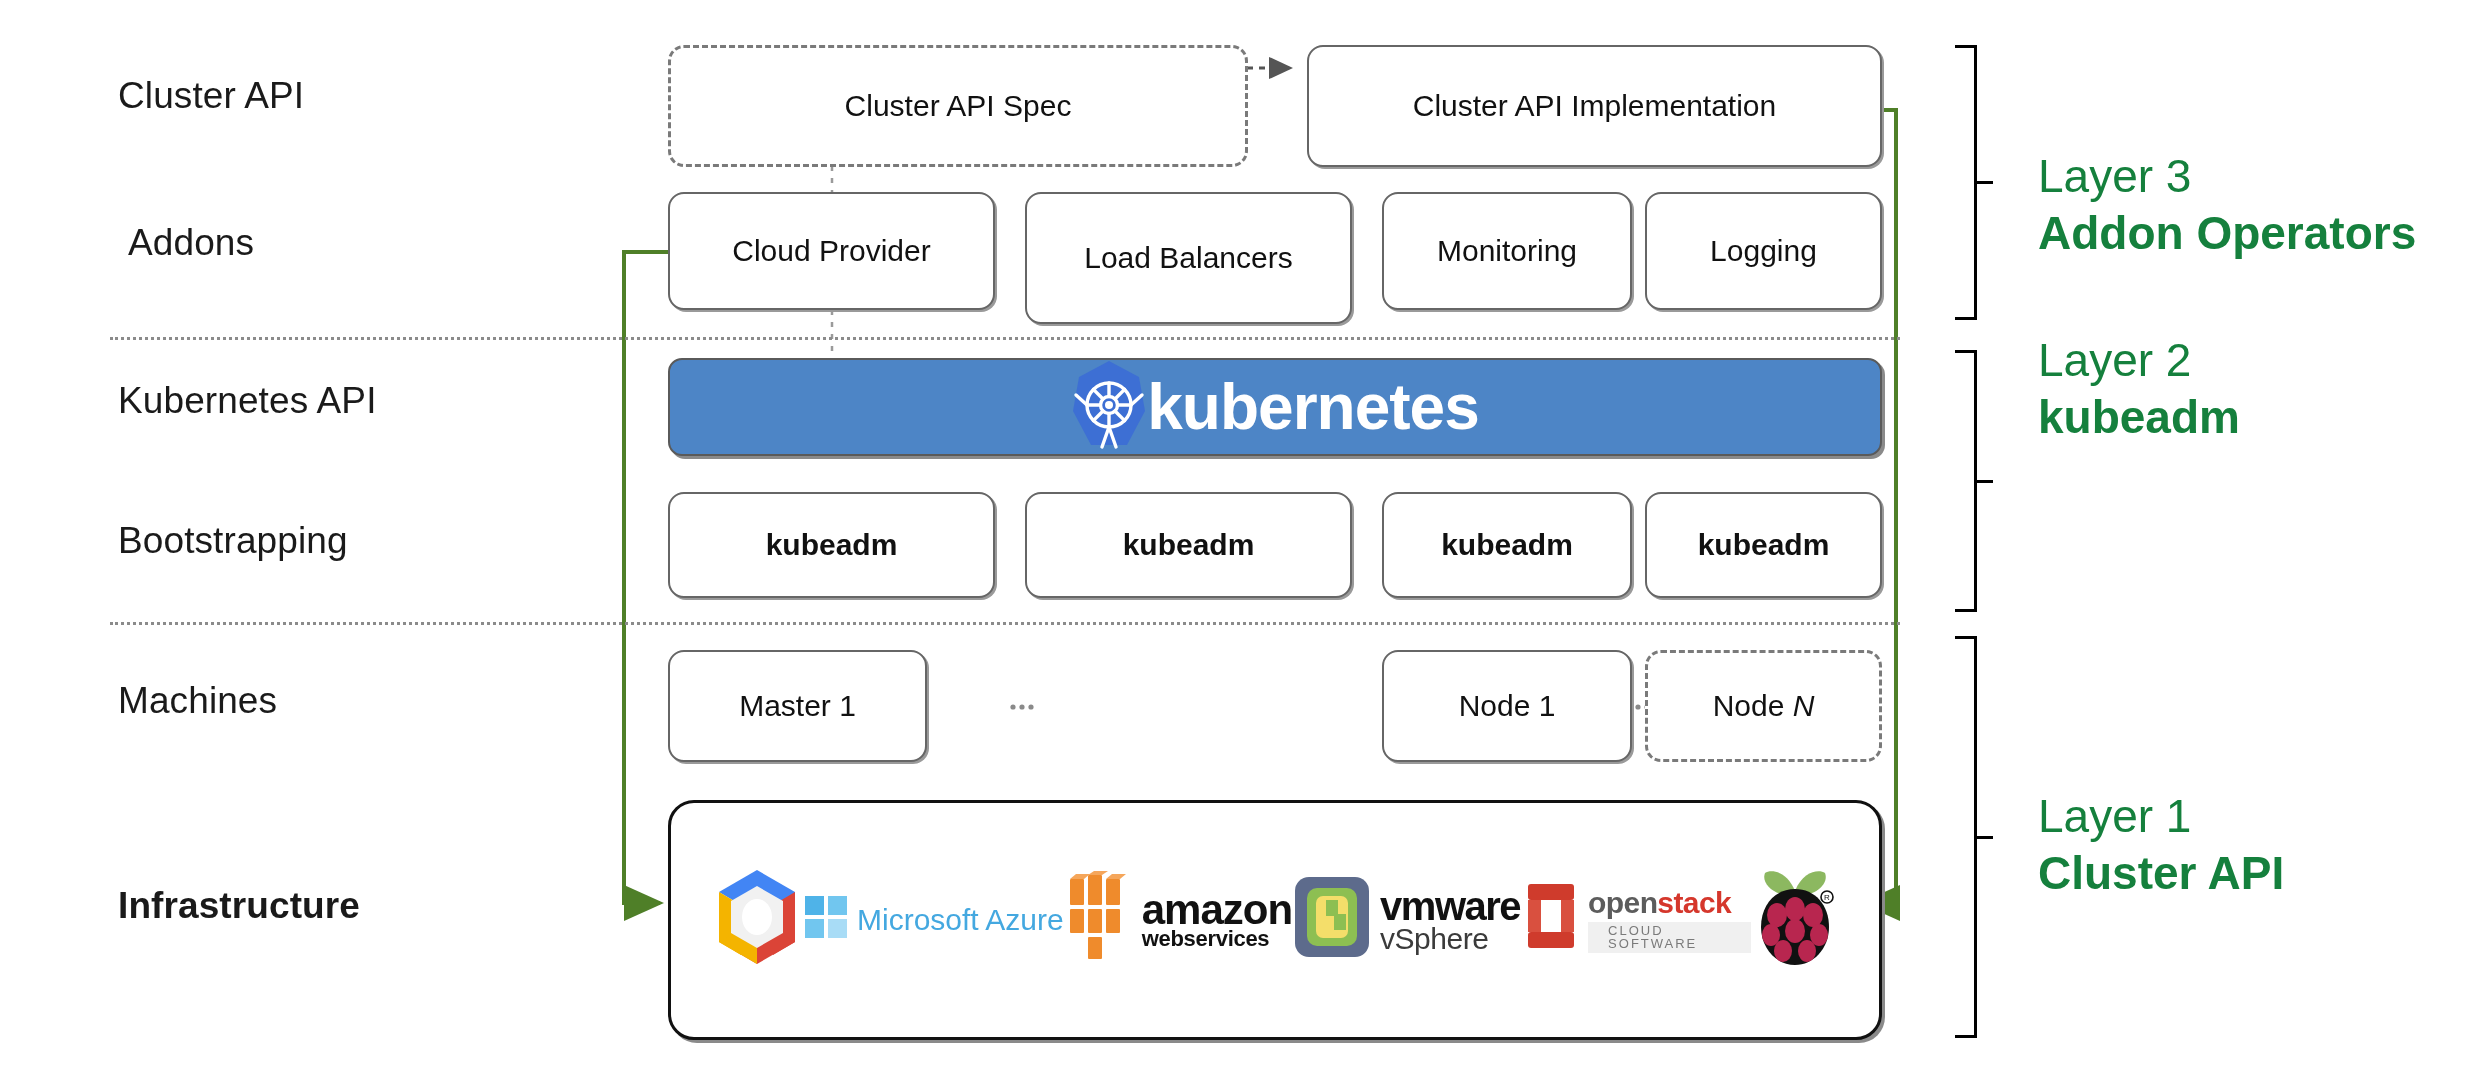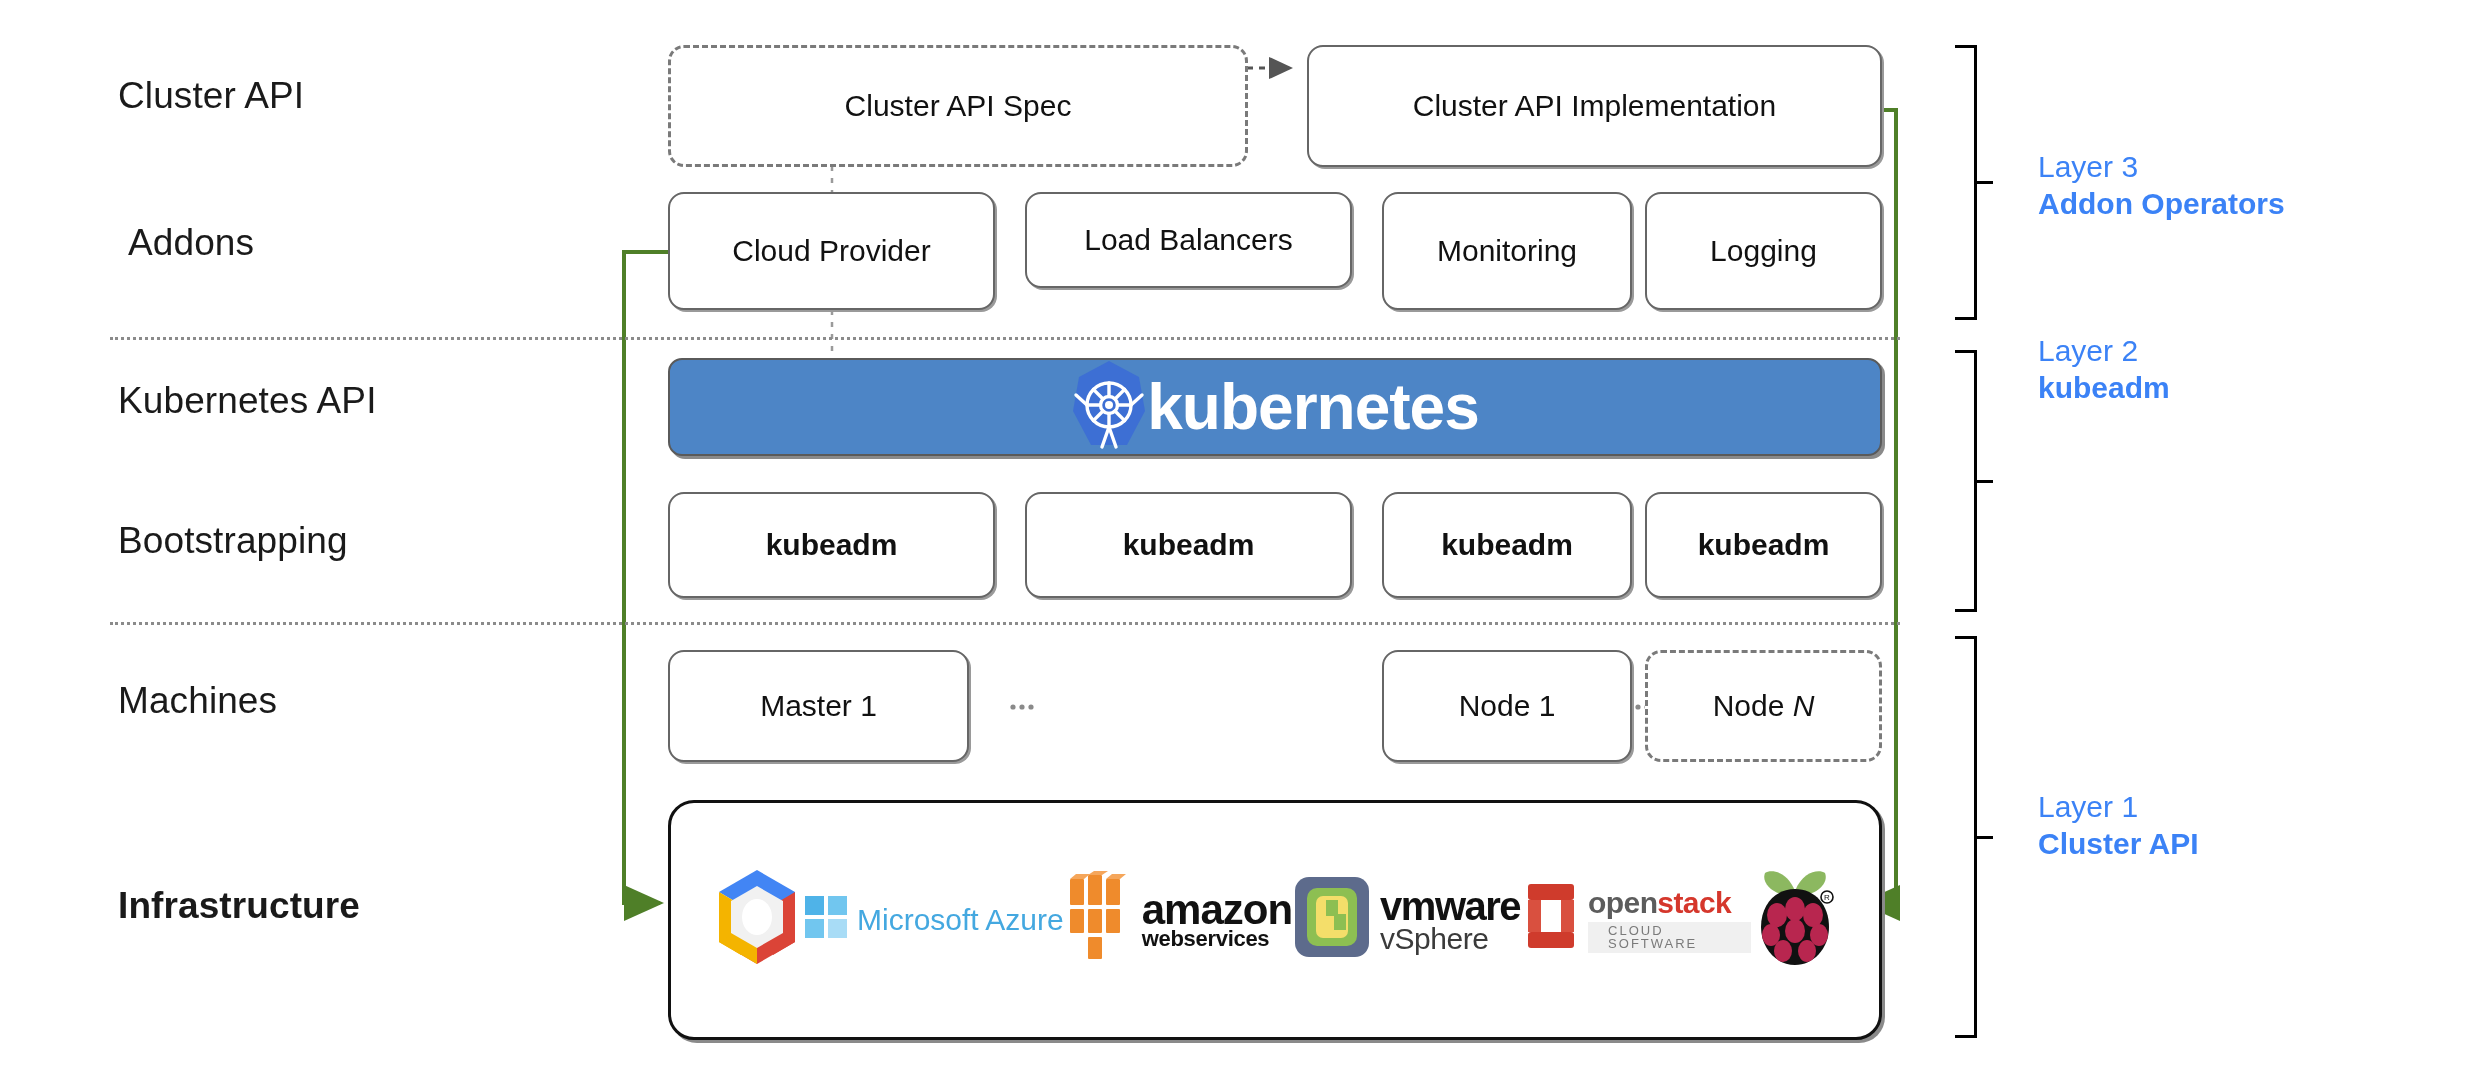--- a/index.html
+++ b/index.html
@@ -89,23 +89,23 @@
     border-left: none;
     width: 22px;
   }
   .bracket-nub {
     position: absolute;
     width: 16px; height: 0;
     border-top: 3px solid #000000;
   }
   .layer-label {
     position: absolute;
-    font-size: 30px;
+    font-size: 46px;
     line-height: 1.24;
-    color: #3b82f6;
+    color: #15803d;
     white-space: nowrap;
   }
   .layer-label .l2 { font-weight: bold; display: block; }
 
   
   #overlay {
     position: absolute;
     left: 0; top: 0;
     width: 2490px; height: 1076px;
     pointer-events: none;
@@ -195,21 +195,21 @@
   <div class="box dashed" style="left:668px; top:45px; width:580px; height:122px;">
     <span>Cluster API Spec</span>
   </div>
   <div class="box" style="left:1307px; top:45px; width:575px; height:122px;text-align:right;">
     <span>Cluster API Implementation</span>
   </div>
 
   <div class="box" style="left:668px; top:192px; width:327px; height:118px;">
     <span>Cloud Provider</span>
   </div>
-  <div class="box" style="left:1025px; top:192px; width:327px; height:96px;">
+  <div class="box" style="left:1025px; top:192px; width:327px; height:132px;">
     <span>Load Balancers</span>
   </div>
   <div class="box" style="left:1382px; top:192px; width:250px; height:118px;">
     <span>Monitoring</span>
   </div>
   <div class="box" style="left:1645px; top:192px; width:237px; height:118px;">
     <span>Logging</span>
   </div>
 
   <div class="k8s-banner" style="left:668px; top:358px; width:1214px; height:98px;">
@@ -244,21 +244,21 @@
   <div class="box bold" style="left:1025px; top:492px; width:327px; height:106px;">
     <span>kubeadm</span>
   </div>
   <div class="box bold" style="left:1382px; top:492px; width:250px; height:106px;">
     <span>kubeadm</span>
   </div>
   <div class="box bold" style="left:1645px; top:492px; width:237px; height:106px;">
     <span>kubeadm</span>
   </div>
 
-  <div class="box" style="left:668px; top:650px; width:301px; height:112px;">
+  <div class="box" style="left:668px; top:650px; width:259px; height:112px;">
     <span>Master 1</span>
   </div>
   <div class="box" style="left:1382px; top:650px; width:250px; height:112px;">
     <span>Node 1</span>
   </div>
   <div class="box dashed" style="left:1645px; top:650px; width:237px; height:112px;align-items:center;">
     <span>
       <span>Node </span><i>N</i>
     </span>
   </div>

